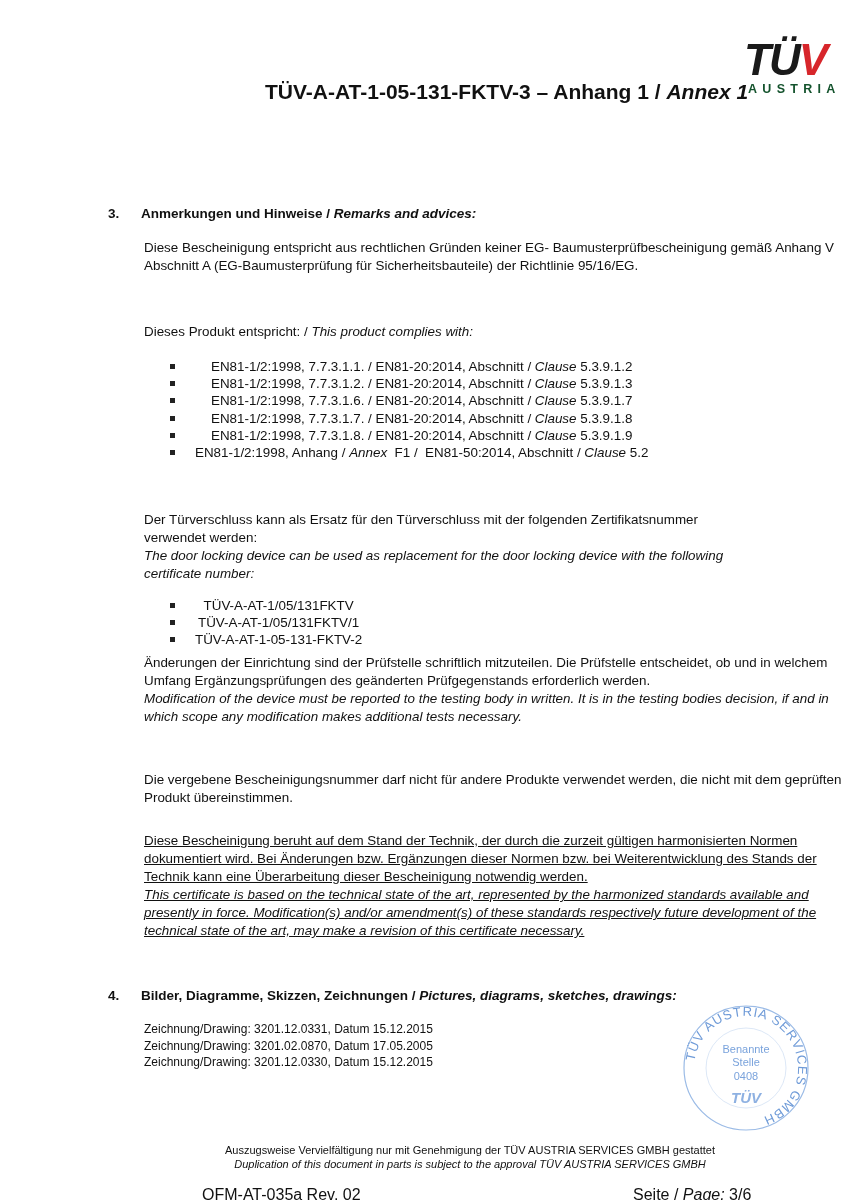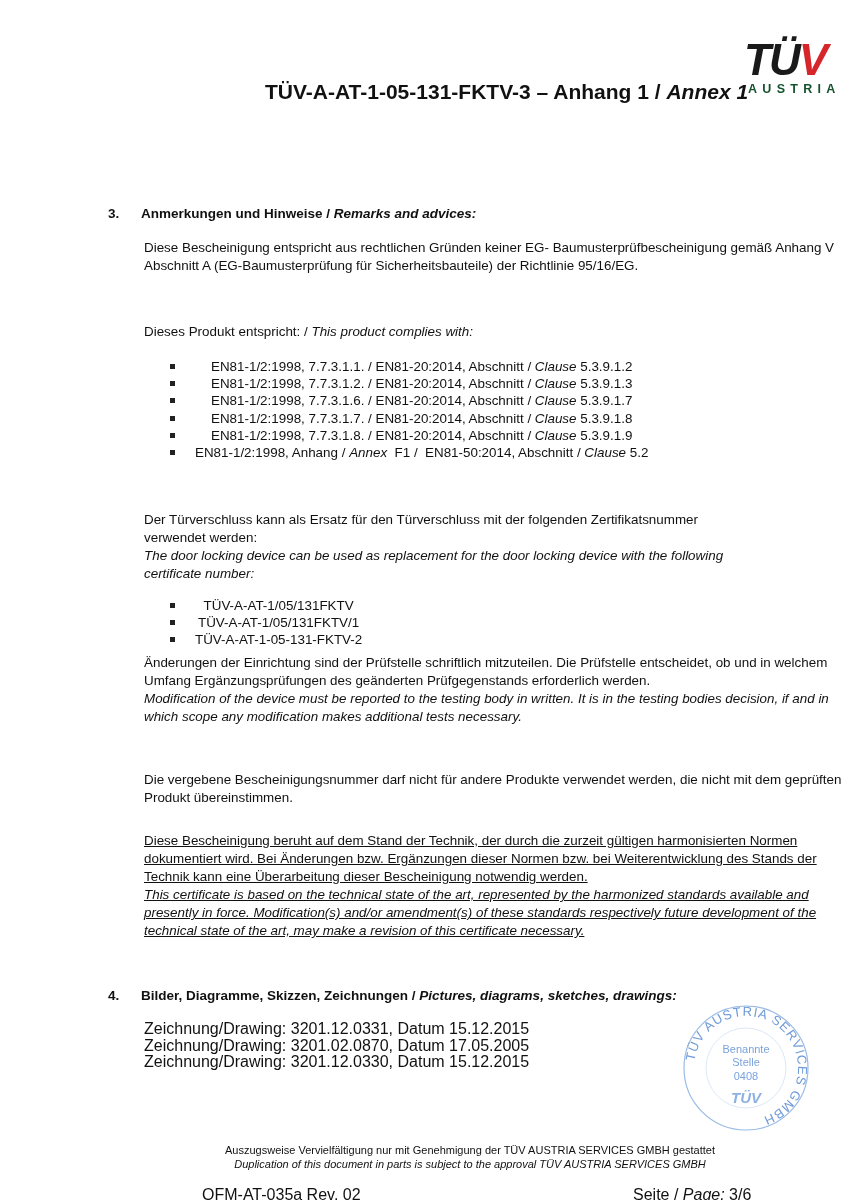--- a/index.html
+++ b/index.html
@@ -18,21 +18,21 @@
   .sec-num { position: absolute; left: 108px; }
   .sec-title { position: absolute; left: 141px; }
   .sec-title i { font-style: italic; }
   .p { position: absolute; left: 144px; font-size: 13.4px; line-height: 18px; width: 700px; }
   .p .it { font-style: italic; display: block; }
   .p .de { display: block; }
   .blist { position: absolute; left: 170px; font-size: 13.4px; line-height: 17.2px; margin: 0; padding: 0; list-style: none; }
   .blist li { position: relative; padding-left: 25px; white-space: nowrap; text-align: center; }
   .blist li::before { content: ""; position: absolute; left: 0; top: 6px; width: 5px; height: 5px; background: #222; }
   .blist i { font-style: italic; }
-  .drawings { position: absolute; left: 144px; top: 1021px; font-size: 16px; line-height: 16.5px; }
+  .drawings { position: absolute; left: 144px; top: 1021px; font-size: 12px; line-height: 16.5px; }
   .stamp { left: 678px; top: 1003px; width: 136px; height: 130px; }
   .footer1 { left: 0; width: 940px; top: 1143px; text-align: center; font-size: 11px; line-height: 14px; }
   .footer1 .it { font-style: italic; display: block; }
   .footer-left { left: 202px; top: 1186px; font-size: 16px; }
   .footer-right { left: 633px; top: 1186px; font-size: 16px; }
   .footer-right i { font-style: italic; }
 </style>
 </head>
 <body>
 

